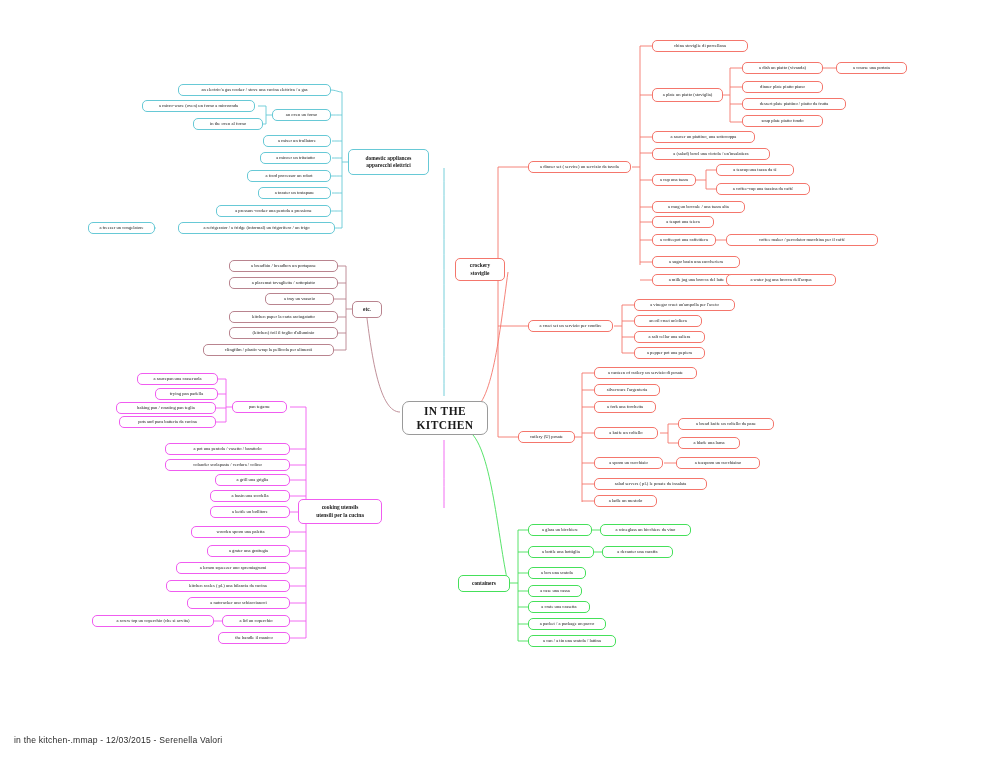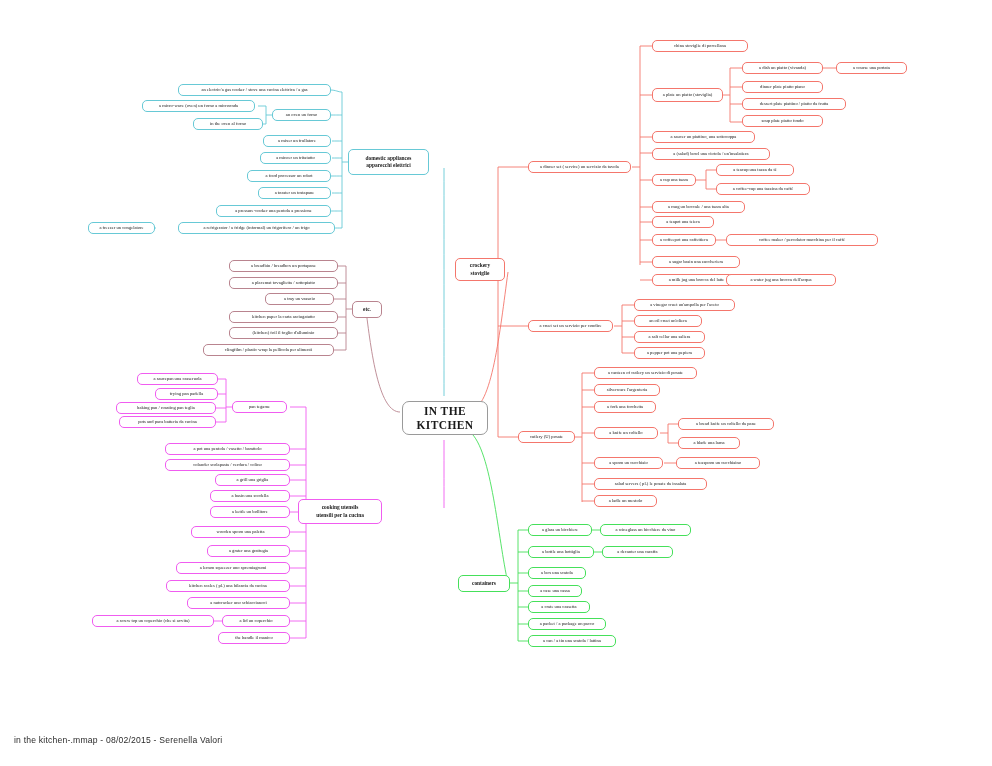--- a/index.html
+++ b/index.html
@@ -438,14 +438,14 @@
   <div class="node c-cont" style="left:528px;top:601px;width:62px;height:12px;">
     <span>a crate    una cassetta</span>
     </div>
   <div class="node c-cont" style="left:528px;top:618px;width:78px;height:12px;">
     <span>a packet  / a package    un pacco</span>
     </div>
   <div class="node c-cont" style="left:528px;top:635px;width:88px;height:12px;">
     <span>a can  / a tin    una scatola / lattina</span>
     </div>
 
-  <div class="footer">in the kitchen-.mmap - 08/02/2015 - Serenella Valori</div>
+  <div class="footer">in the kitchen-.mmap - 12/03/2015 - Serenella Valori</div>
 </div>
 
 </body></html>

